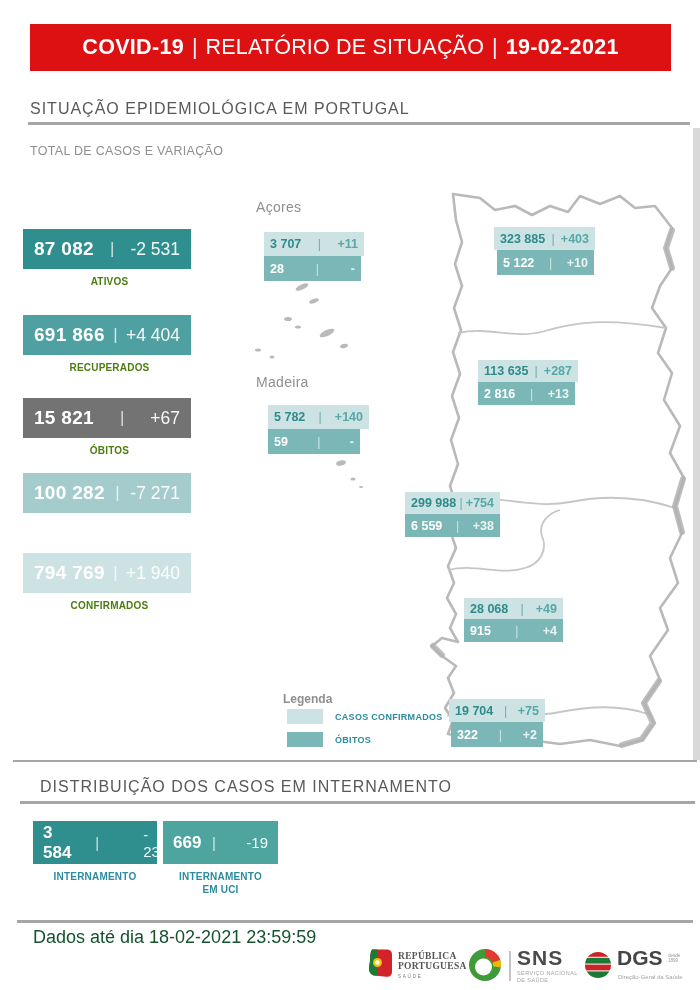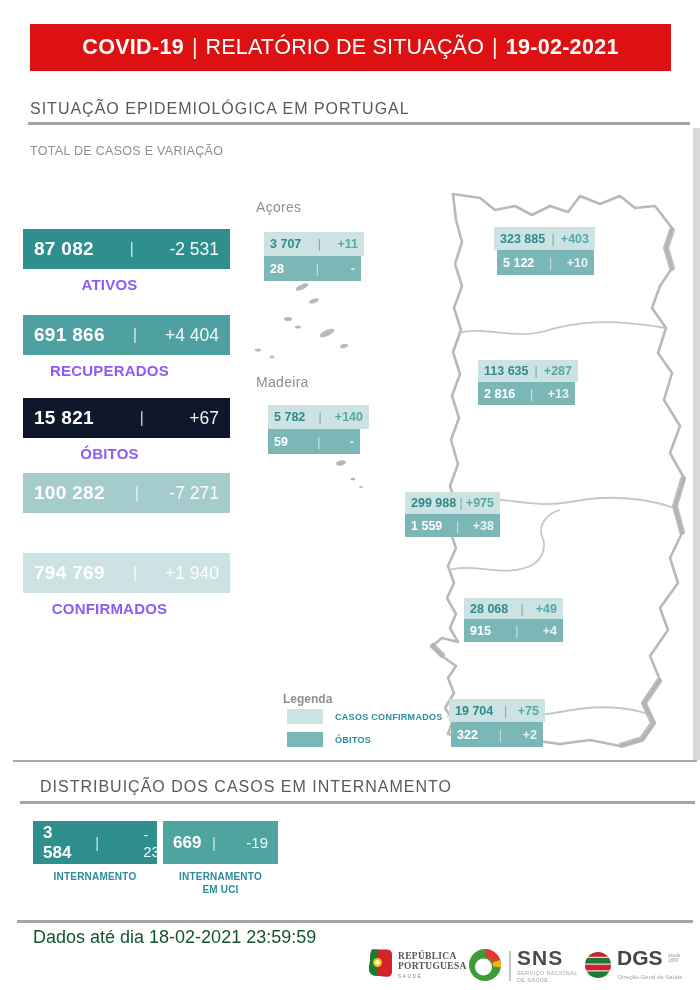--- a/index.html
+++ b/index.html
@@ -13,28 +13,28 @@
   .banner .hn{font-weight:400;letter-spacing:.2px;}
   .banner .hp{font-weight:300;margin:0 8px;opacity:.95;}
 
   
   .sec-title{position:absolute;color:#595959;font-size:16px;letter-spacing:1px;font-weight:400;}
   .rule{position:absolute;background:#a6a6a6;height:2.5px;}
   .col-title{position:absolute;color:#8f8f8f;font-size:12.5px;letter-spacing:.3px;}
 
   
   .stat{position:absolute;left:23px;width:173px;}
-  .stat-box{width:207px;height:40px;display:flex;align-items:center;justify-content:space-between;
+  .stat-box{width:168px;height:40px;display:flex;align-items:center;justify-content:space-between;
             padding:0 11px;box-sizing:border-box;color:#fff;}
   .stat-val{font-size:19px;font-weight:800;letter-spacing:.3px;}
   .stat-pipe{font-size:17px;font-weight:300;opacity:.75;}
   .stat-delta{font-size:17.5px;font-weight:400;opacity:.95;}
   .stat-label{position:relative;left:-22px;width:217px;text-align:center;margin-top:7px;
-              color:#8b5cf6;font-weight:700;font-size:15px;letter-spacing:.2px;}
-  .bg0{background:#2f8e8e;} .bg1{background:#4fa0a0;} .bg2{background:#0f172a;justify-content:space-between;}
+              color:#4d7c0f;font-weight:700;font-size:10px;letter-spacing:.2px;}
+  .bg0{background:#2f8e8e;} .bg1{background:#4fa0a0;} .bg2{background:#737373;justify-content:space-between;}
   .bg3{background:#a5cccc;} .bg4{background:#cde3e3;}
 
   
   .isl-label{position:absolute;color:#8f8f8f;font-size:14px;letter-spacing:.3px;}
   .region{position:absolute;}
   .rrow{display:flex;align-items:center;justify-content:space-between;
         padding:0 6px;box-sizing:border-box;font-size:12.5px;font-weight:700;}
   .rrow.light{background:#cde3e3;color:#2e8b8b;}
   .rrow.dark{background:#7cb7b7;color:#ffffff;}
   .rrow .rp{font-weight:300;opacity:.6;}
@@ -222,24 +222,24 @@
       <span class="rv">2 816</span>
       <span class="rp">|</span>
       <span class="rd">+13</span>
     </div>
   </div>
 
   <div class="region" style="left:405px;top:492px">
     <div class="rrow light" style="width:95px;height:22px">
       <span class="rv">299 988</span>
       <span class="rp">|</span>
-      <span class="rd">+975</span>
+      <span class="rd">+754</span>
     </div>
     <div class="rrow dark" style="width:95px;height:23px">
-      <span class="rv">1 559</span>
+      <span class="rv">6 559</span>
       <span class="rp">|</span>
       <span class="rd">+38</span>
     </div>
   </div>
 
   <div class="region" style="left:464px;top:598px">
     <div class="rrow light" style="width:99px;height:21px">
       <span class="rv">28 068</span>
       <span class="rp">|</span>
       <span class="rd">+49</span>

